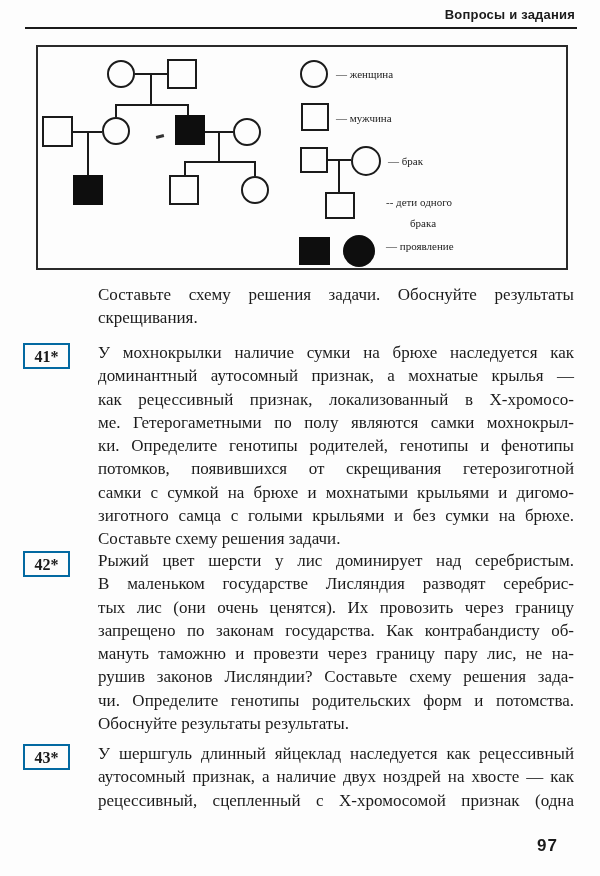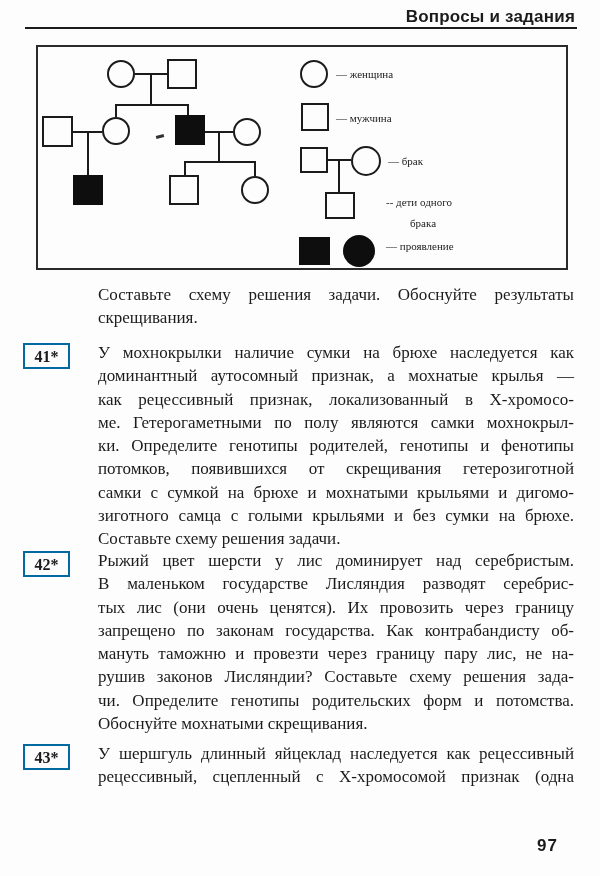--- a/index.html
+++ b/index.html
@@ -2,21 +2,21 @@
 <html><head>
 <meta charset="utf-8">
 <style>
   html,body{margin:0;padding:0;}
   .page{
     position:relative;width:600px;height:876px;background:#fdfdfd;
     font-family:"Liberation Serif",serif;color:#1b1b1b;overflow:hidden;
   }
   
   .hdr-title{position:absolute;top:7px;right:25px;font-family:"Liberation Sans",sans-serif;
-    font-weight:bold;font-size:17px;letter-spacing:.2px;}
+    font-weight:bold;font-size:13px;letter-spacing:.2px;}
   .hdr-rule{position:absolute;top:27px;left:25px;width:552px;height:2px;background:#1b1b1b;}
   
   .figbox{position:absolute;left:36px;top:45px;width:532px;height:225px;
     border:2px solid #2a2a2a;box-sizing:border-box;background:#fdfdfd;}
   .circle{position:absolute;box-sizing:border-box;border:2px solid #1b1b1b;border-radius:50%;background:#fdfdfd;}
   .squar{position:absolute;box-sizing:border-box;border:2px solid #1b1b1b;background:#fdfdfd;}
   .filled{background:#0e0e0e;border-color:#0e0e0e;}
   .hl,.vl{position:absolute;background:#1b1b1b;}
   .hl{height:2px;} .vl{width:2px;}
   .leg-label{position:absolute;font-size:11px;line-height:16px;white-space:nowrap;}
@@ -106,24 +106,25 @@
 
   <div class="numbox" style="top:551px">42*</div>
   <div class="para" style="top:549px">
     <div class="tl j">Рыжий цвет шерсти у лис доминирует над серебристым.</div>
     <div class="tl j">В маленьком государстве Лисляндия разводят серебрис-</div>
     <div class="tl j">тых лис (они очень ценятся). Их провозить через границу</div>
     <div class="tl j">запрещено по законам государства. Как контрабандисту об-</div>
     <div class="tl j">мануть таможню и провезти через границу пару лис, не на-</div>
     <div class="tl j">рушив законов Лисляндии? Составьте схему решения зада-</div>
     <div class="tl j">чи. Определите генотипы родительских форм и потомства.</div>
-    <div class="tl">Обоснуйте мохнатыми скрещивания.</div>
+    <div class="tl">Обоснуйте результаты результаты.</div>
   </div>
 
   <div class="numbox" style="top:744px">43*</div>
   <div class="para" style="top:742px">
     <div class="tl j">У шершгуль длинный яйцеклад наследуется как рецессивный</div>
+    <div class="tl j">аутосомный признак, а наличие двух ноздрей на хвосте — как</div>
     <div class="tl j">рецессивный, сцепленный с Х-хромосомой признак (одна</div>
   </div>
 
   <div class="pageno">97</div>
 
 </div>
 
 </body></html>

